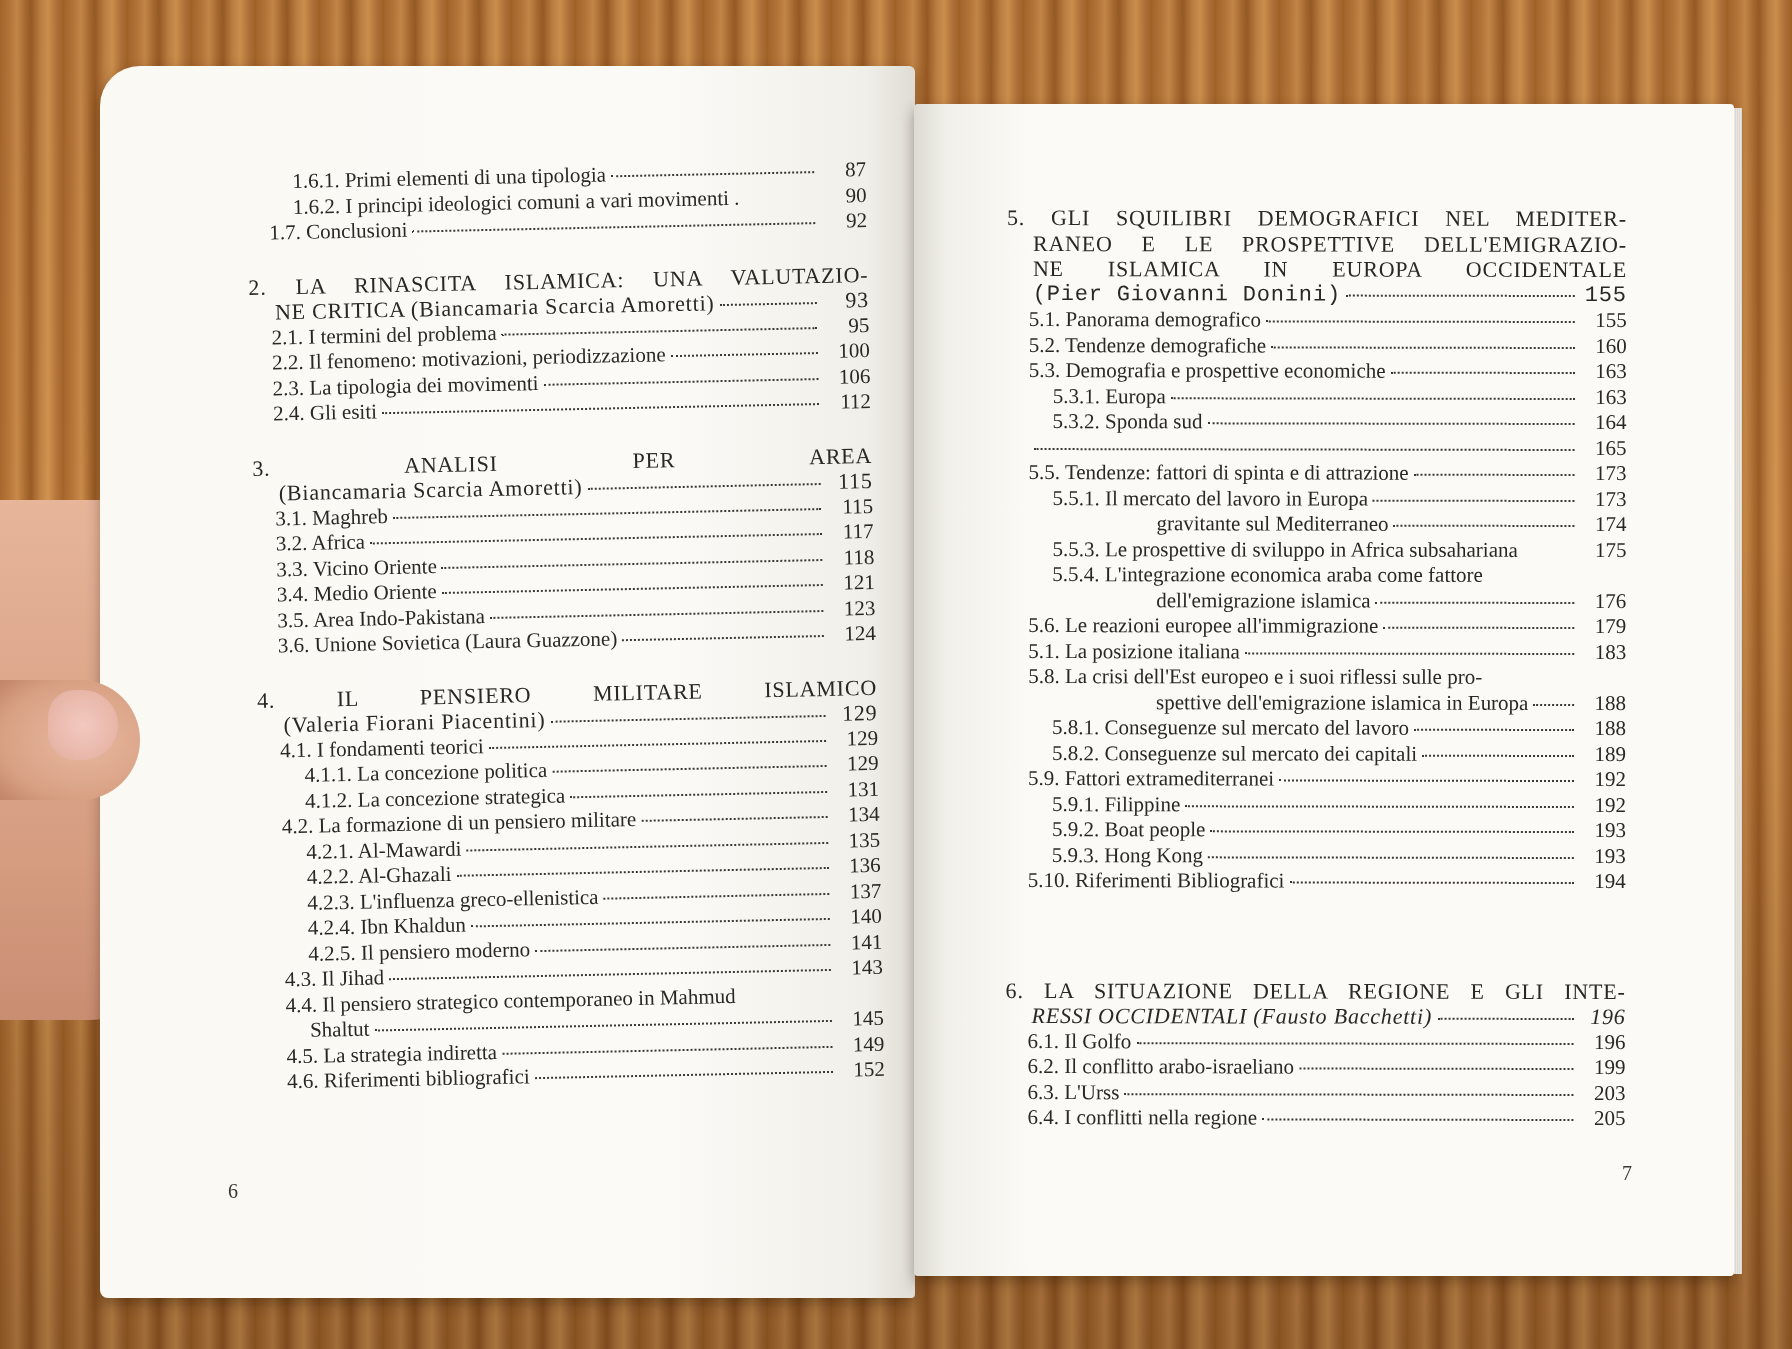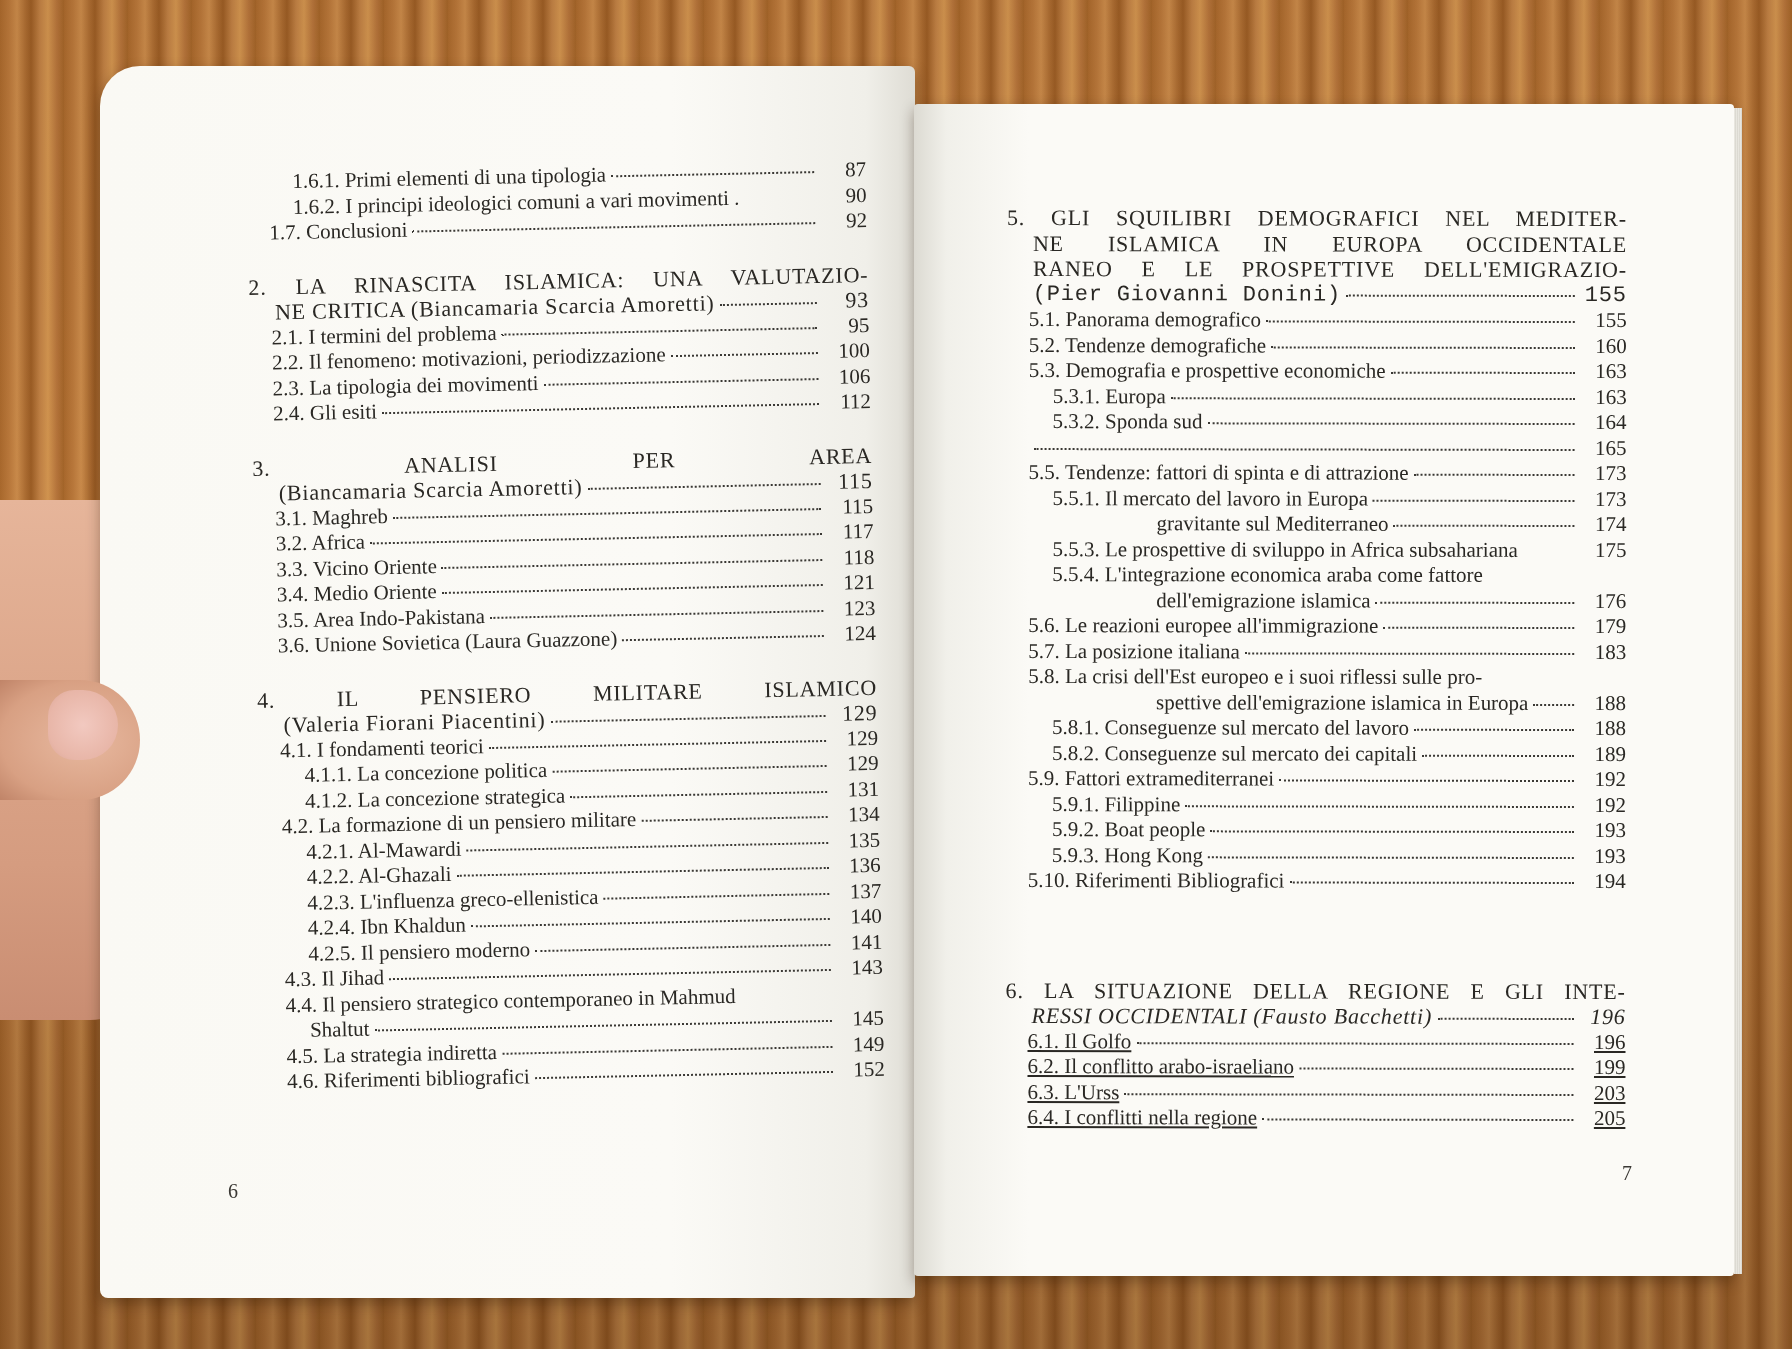--- a/index.html
+++ b/index.html
@@ -248,22 +248,22 @@
           <span class="label">4.6. Riferimenti bibliografici</span>
           <span class="dots"></span>
           <span class="pg">152</span>
         </div>
       </div>
     </div>
   </div>
 <div class="toc toc-right" id="toc-right">
     <div class="chapter" style="margin-top: 0px;">
       <div class="chapter-line">5. GLI SQUILIBRI DEMOGRAFICI NEL MEDITER-</div>
+      <div class="chapter-line" style="padding-left: 26px;">RANEO E LE PROSPETTIVE DELL'EMIGRAZIO-</div>
       <div class="chapter-line" style="padding-left: 26px;">NE ISLAMICA IN EUROPA OCCIDENTALE</div>
-      <div class="chapter-line" style="padding-left: 26px;">RANEO E LE PROSPETTIVE DELL'EMIGRAZIO-</div>
       <div class="entry" style="padding-left: 26px; font-family: Liberation Mono, monospace;">
         <span class="label">(Pier Giovanni Donini)</span>
         <span class="dots"></span>
         <span class="pg">155</span>
       </div>
       <div style="font-size: 21px; letter-spacing: 0px;">
         <div class="entry l2">
           <span class="label">5.1. Panorama demografico</span>
           <span class="dots"></span>
           <span class="pg">155</span>
@@ -325,21 +325,21 @@
           <span class="label">dell'emigrazione islamica</span>
           <span class="dots"></span>
           <span class="pg">176</span>
         </div>
         <div class="entry l2">
           <span class="label">5.6. Le reazioni europee all'immigrazione</span>
           <span class="dots"></span>
           <span class="pg">179</span>
         </div>
         <div class="entry l2">
-          <span class="label">5.7. La posizione italiana</span>
+          <span class="label">5.1. La posizione italiana</span>
           <span class="dots"></span>
           <span class="pg">183</span>
         </div>
         <div class="entry l2 nodots">
           <span class="label">5.8. La crisi dell'Est europeo e i suoi riflessi sulle pro-</span>
           <span class="dots"></span>
           <span class="pg"></span>
         </div>
         <div class="entry l4">
           <span class="label">spettive dell'emigrazione islamica in Europa</span>
@@ -383,21 +383,21 @@
         </div>
       </div>
     </div>
     <div class="chapter" style="margin-top: 84px;">
       <div class="chapter-line">6. LA SITUAZIONE DELLA REGIONE E GLI INTE-</div>
       <div class="entry" style="padding-left: 26px; font-style: italic;">
         <span class="label">RESSI OCCIDENTALI (Fausto Bacchetti)</span>
         <span class="dots"></span>
         <span class="pg">196</span>
       </div>
-      <div style="font-size: 21px; letter-spacing: 0px; text-decoration: underline;">
+      <div style="font-size: 21px; letter-spacing: 0px;">
         <div class="entry l2">
           <span class="label">6.1. Il Golfo</span>
           <span class="dots"></span>
           <span class="pg">196</span>
         </div>
         <div class="entry l2">
           <span class="label">6.2. Il conflitto arabo-israeliano</span>
           <span class="dots"></span>
           <span class="pg">199</span>
         </div>

